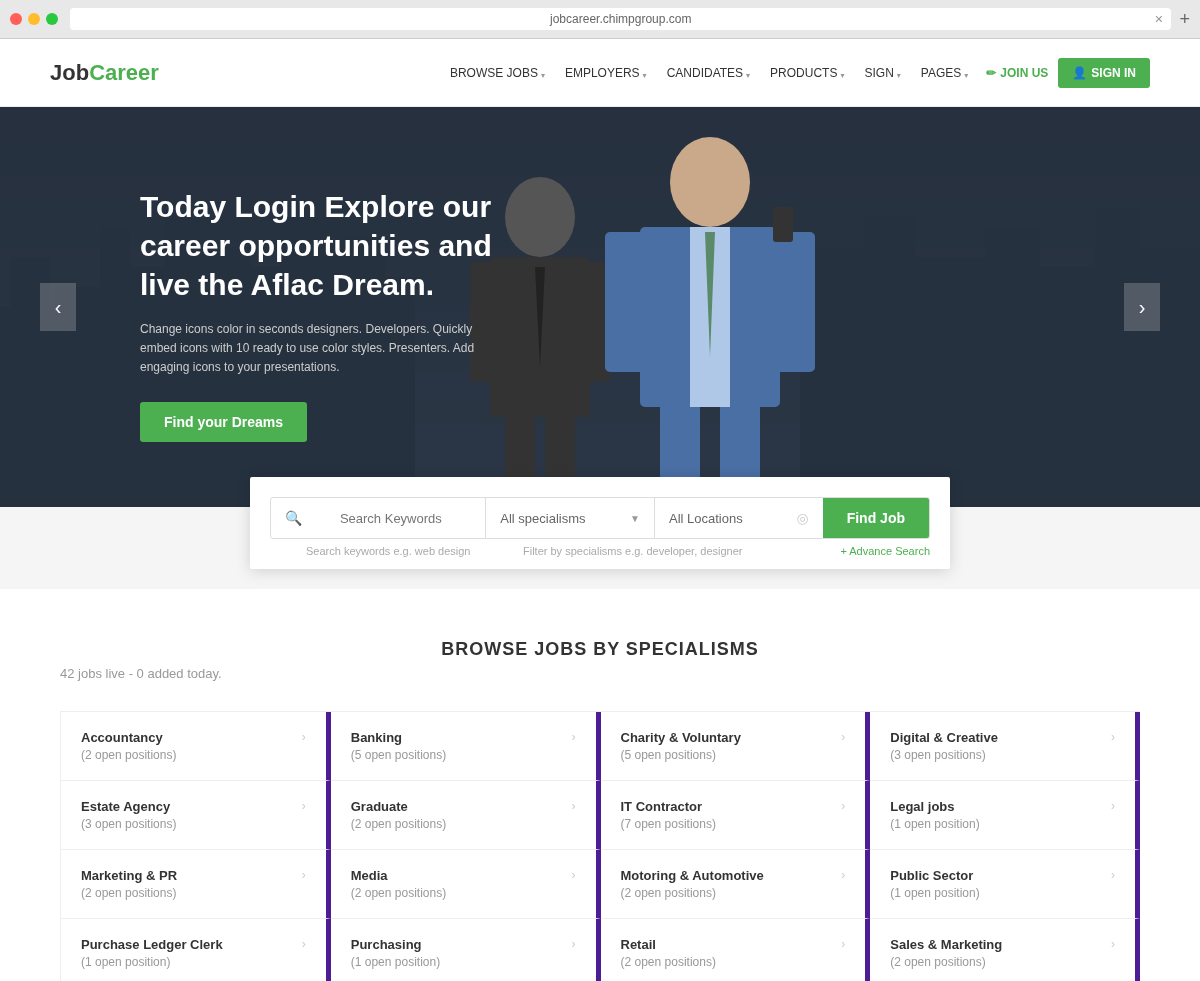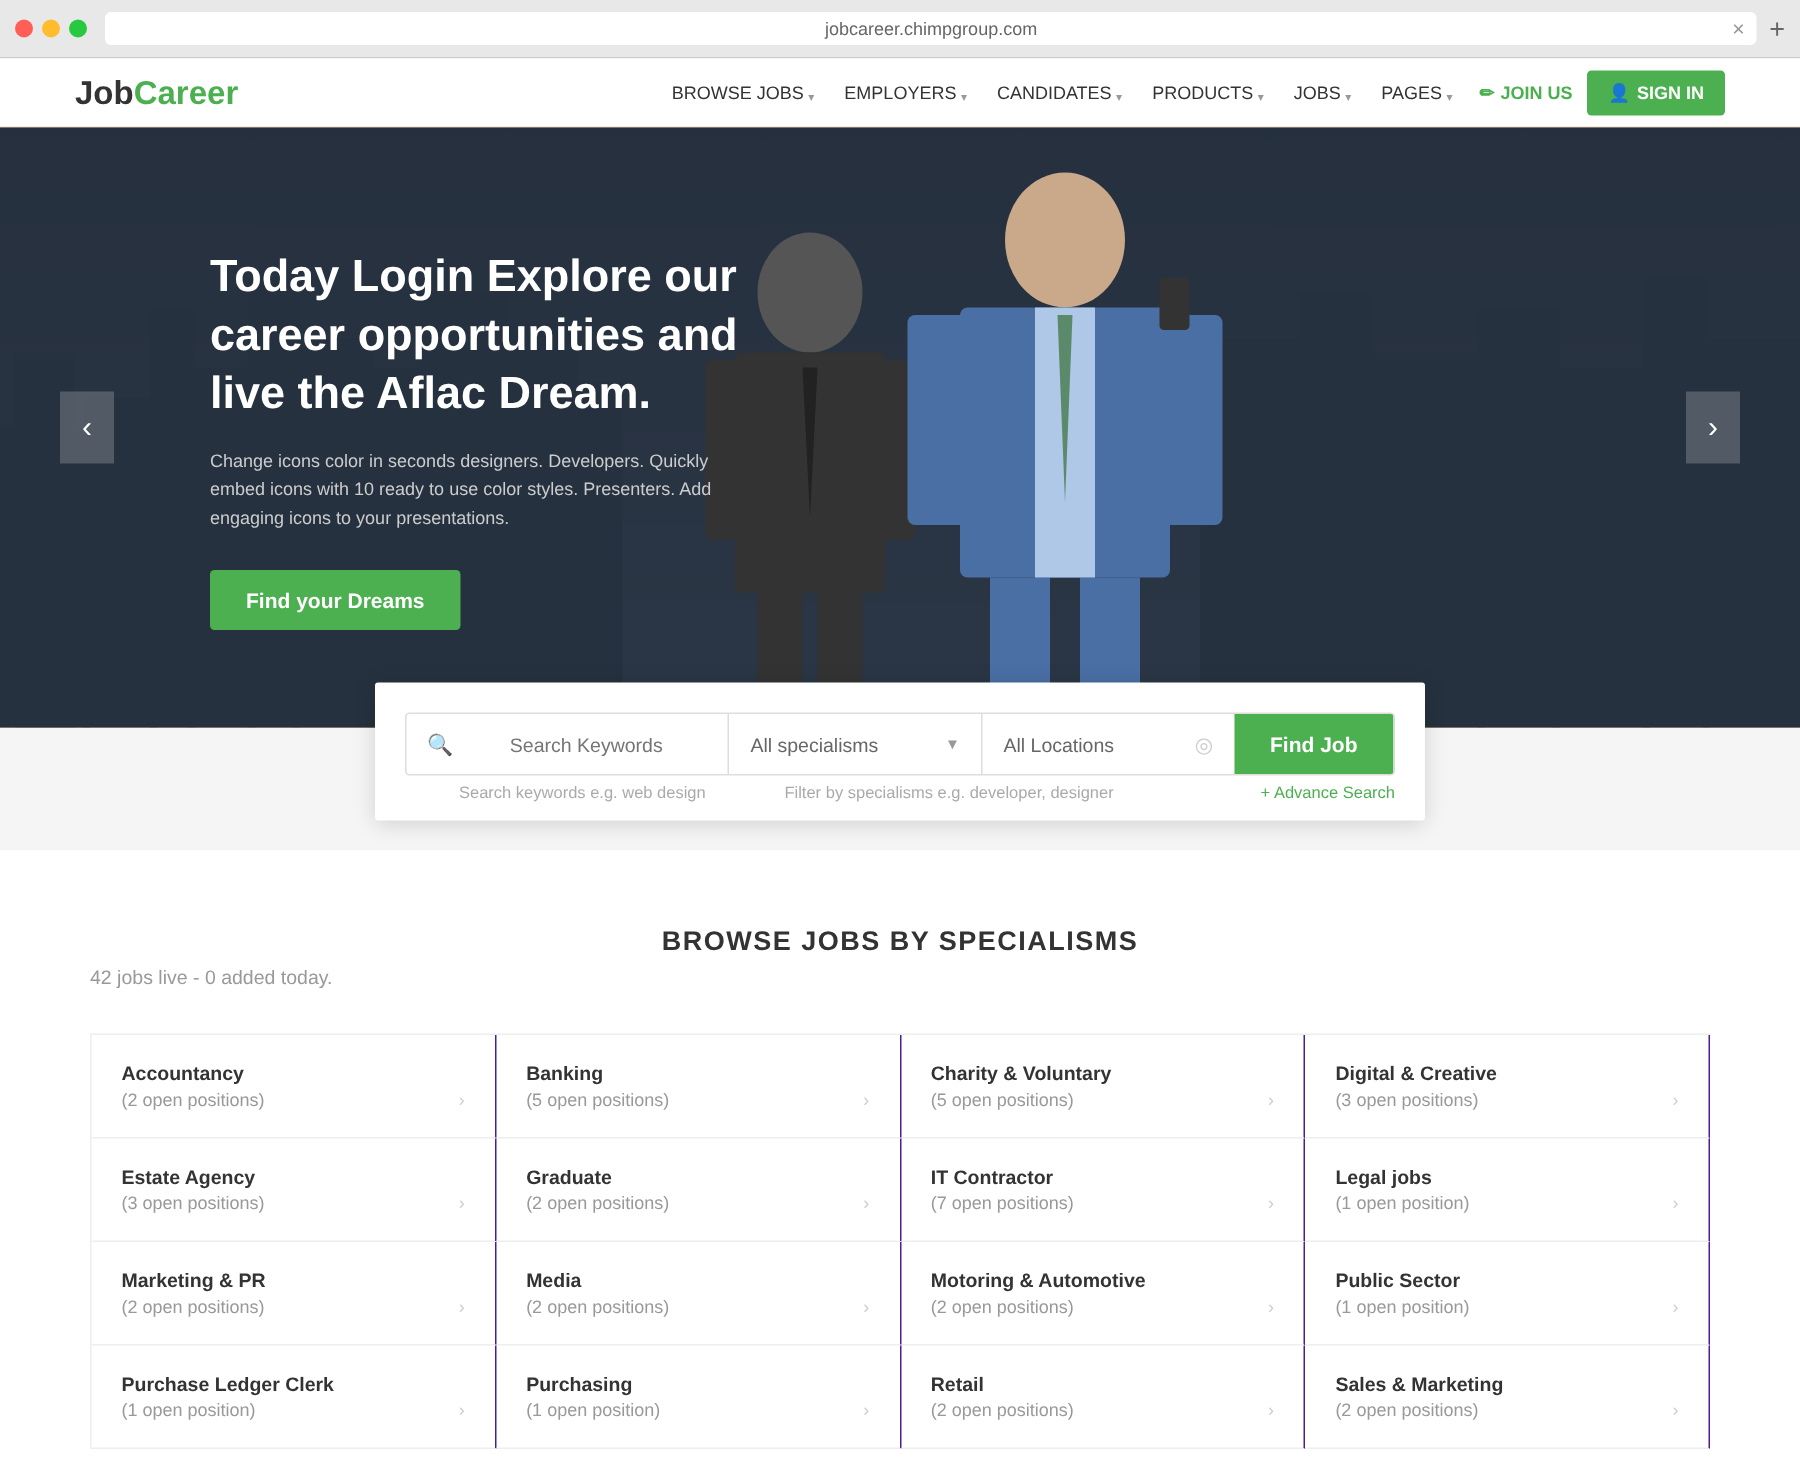--- a/index.html
+++ b/index.html
@@ -52,21 +52,21 @@
 
     
     .site { background: white; }
 
     
     .site-header {
       background: white;
       display: flex;
       align-items: center;
       padding: 0 50px;
-      height: 46px;
+      height: 68px;
       border-bottom: 1px solid #eee;
     }
     .logo {
       font-size: 22px;
       font-weight: bold;
       margin-right: auto;
     }
     .logo-job { color: #333; }
     .logo-career { color: #4caf50; }
     .main-nav {
@@ -287,25 +287,25 @@
       margin-bottom: 30px;
     }
     .jobs-grid {
       display: grid;
       grid-template-columns: repeat(4, 1fr);
       gap: 0;
       border-top: 1px solid #eee;
       border-left: 1px solid #eee;
     }
     .job-category {
-      border-right: 1px solid #4c1d95;
+      border-right: 5px solid #4c1d95;
       border-bottom: 1px solid #eee;
       padding: 18px 20px;
       display: flex;
-      align-items: flex-end;
+      align-items: flex-start;
       justify-content: space-between;
       cursor: pointer;
     }
     .job-category-info {}
     .job-category-name {
       font-size: 13px;
       font-weight: bold;
       color: #333;
       margin-bottom: 3px;
     }
@@ -353,21 +353,21 @@
       </div>
       <div class="nav-item">
         <span>CANDIDATES</span>
         <span class="nav-arrow">▾</span>
       </div>
       <div class="nav-item">
         <span>PRODUCTS</span>
         <span class="nav-arrow">▾</span>
       </div>
       <div class="nav-item">
-        <span>JOBS</span>
+        <span>SIGN</span>
         <span class="nav-arrow">▾</span>
       </div>
       <div class="nav-item">
         <span>PAGES</span>
         <span class="nav-arrow">▾</span>
       </div>
     </nav>
     <button class="btn-join">
       <span style="color:#4caf50; font-size:12px;">✏</span>
       <span>JOIN US</span>

